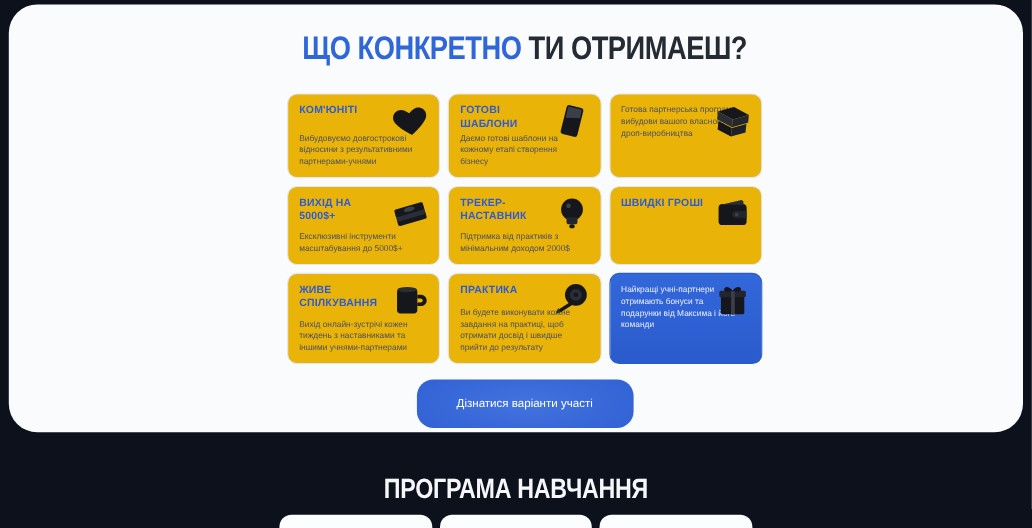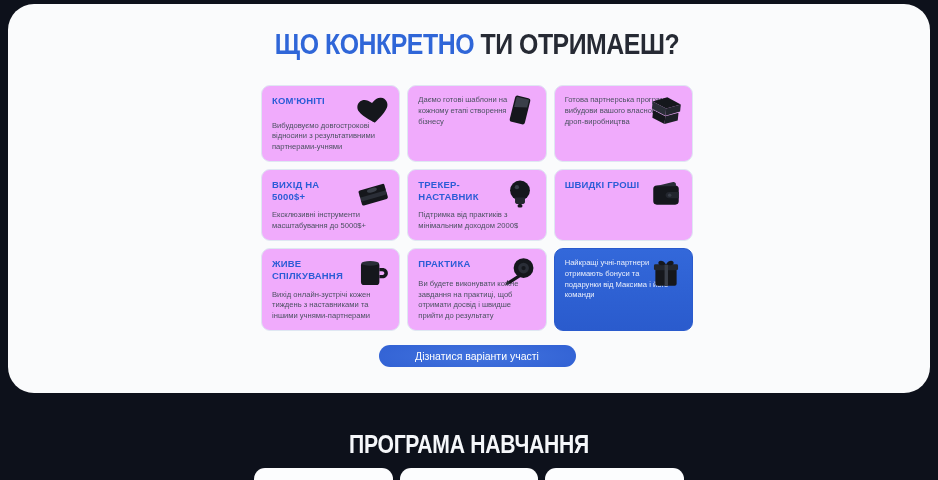--- a/index.html
+++ b/index.html
@@ -20,21 +20,21 @@
     white-space:nowrap;
   }
   .main-heading .hl { color:#2f66d8; }
   .main-heading .rest { color:#262a34; }
   .grid {
     width:432px; margin:27px auto 0;
     display:grid; grid-template-columns:repeat(3,1fr);
     grid-template-rows:77px 72px 83px; gap:7px;
   }
   .card {
-    position:relative; background:#f0abfc;
+    position:relative; background:#eab308;
     border:1px solid #dfe7f2; border-radius:9px;
     padding:9px 10px 8px 10px;
     display:flex; flex-direction:column; justify-content:space-between;
   }
   .card-title {
     color:#2b5cd6; font-size:9.5px; font-weight:700;
     line-height:1.3; letter-spacing:0.2px; width:70%;
     text-transform:uppercase;
   }
   .card-icon {
@@ -45,21 +45,21 @@
     font-size:7.6px; color:#4a5160; line-height:1.42; width:96%;
   }
   .card.highlight {
     background:linear-gradient(180deg,#3368da,#2a5bcd);
     border-color:#2a5bcd;
   }
   .card.highlight .card-title { color:#ffffff; }
   .card.highlight .card-desc { color:#e9eefb; }
   .cta-button {
     display:block; margin:14px auto 0;
-    width:197px; height:22px; border:none; border-radius:15px;
+    width:197px; height:44px; border:none; border-radius:15px;
     background:radial-gradient(120% 170% at 50% 50%, #4273de 0%, #2e5ed2 60%, #2a57c8 100%);
     color:#ffffff; font-size:10.5px; font-family:"Liberation Sans",sans-serif;
     cursor:pointer;
   }
   .section-heading {
     position:absolute; top:431px; left:0; width:100%;
     text-align:center; color:#f5f7fa;
     font-size:23px; font-weight:800; letter-spacing:-0.3px;
     transform:scale(0.92,1.1);
     white-space:nowrap;
@@ -82,20 +82,21 @@
       <div class="card">
     <div class="card-title">КОМ'ЮНІТІ</div>
     <span class="card-icon"><svg viewBox="0 0 24 24">
             <g transform="rotate(-8 12 12)">
               <path d="M12 21s-7.5-4.8-10-9.3C.4 8.8 1.7 5 5.2 4.2 7.4 3.7 9.5 4.6 12 7c2.5-2.4 4.6-3.3 6.8-2.8 3.5.8 4.8 4.6 3.2 7.5C19.5 16.2 12 21 12 21z" fill="#15171c"></path>
             </g>
           </svg></span>
     <div class="card-desc">Вибудовуємо довгострокові відносини з результативними партнерами-учнями</div>
   </div>
       <div class="card">
+    <div class="card-title">ГОТОВІ ШАБЛОНИ</div>
     <span class="card-icon"><svg viewBox="0 0 24 24">
             <g transform="rotate(14 12 12)">
               <rect x="6.5" y="2.5" width="11" height="19" rx="1.8" fill="#15171c"></rect>
               <path d="M7.5 3.5h9v5.5l-9 2z" fill="#3a3f49"></path>
             </g>
           </svg></span>
     <div class="card-desc">Даємо готові шаблони на кожному етапі створення бізнесу</div>
   </div>
       <div class="card">
     <span class="card-icon"><svg viewBox="0 0 24 24">

